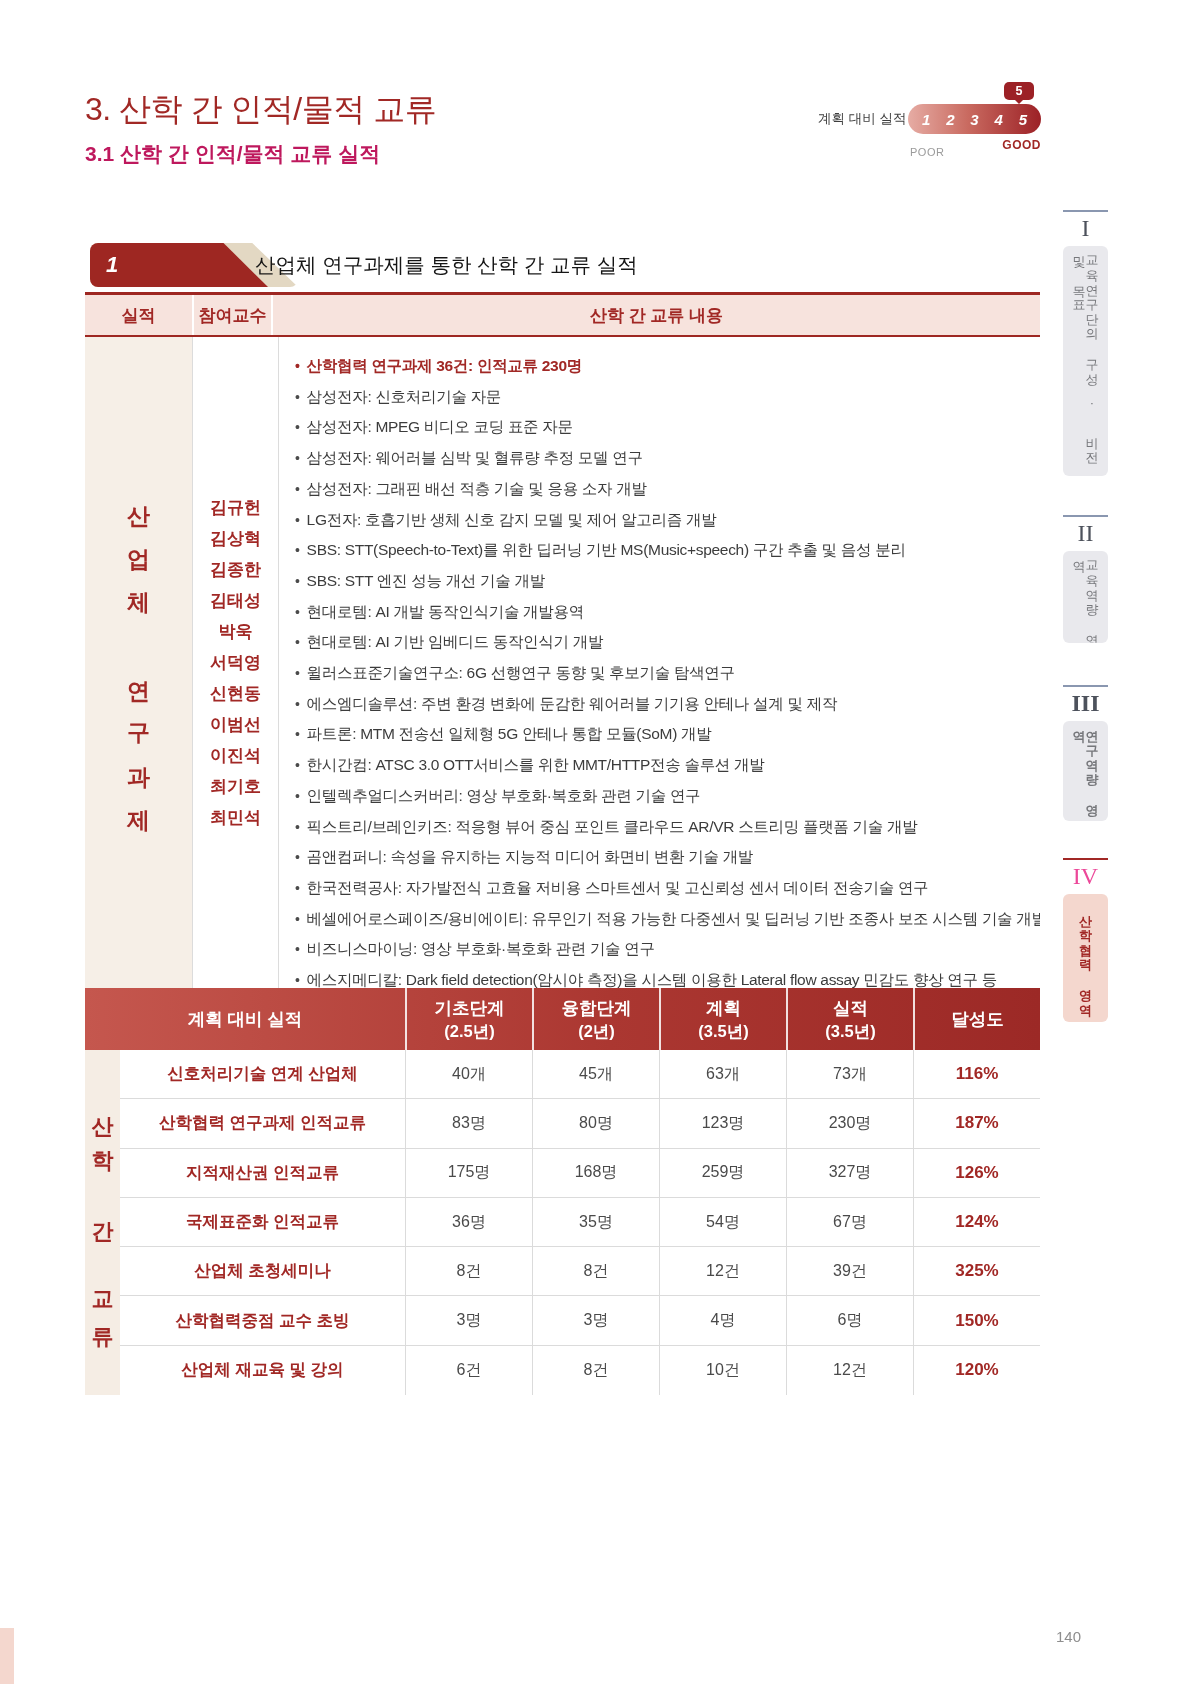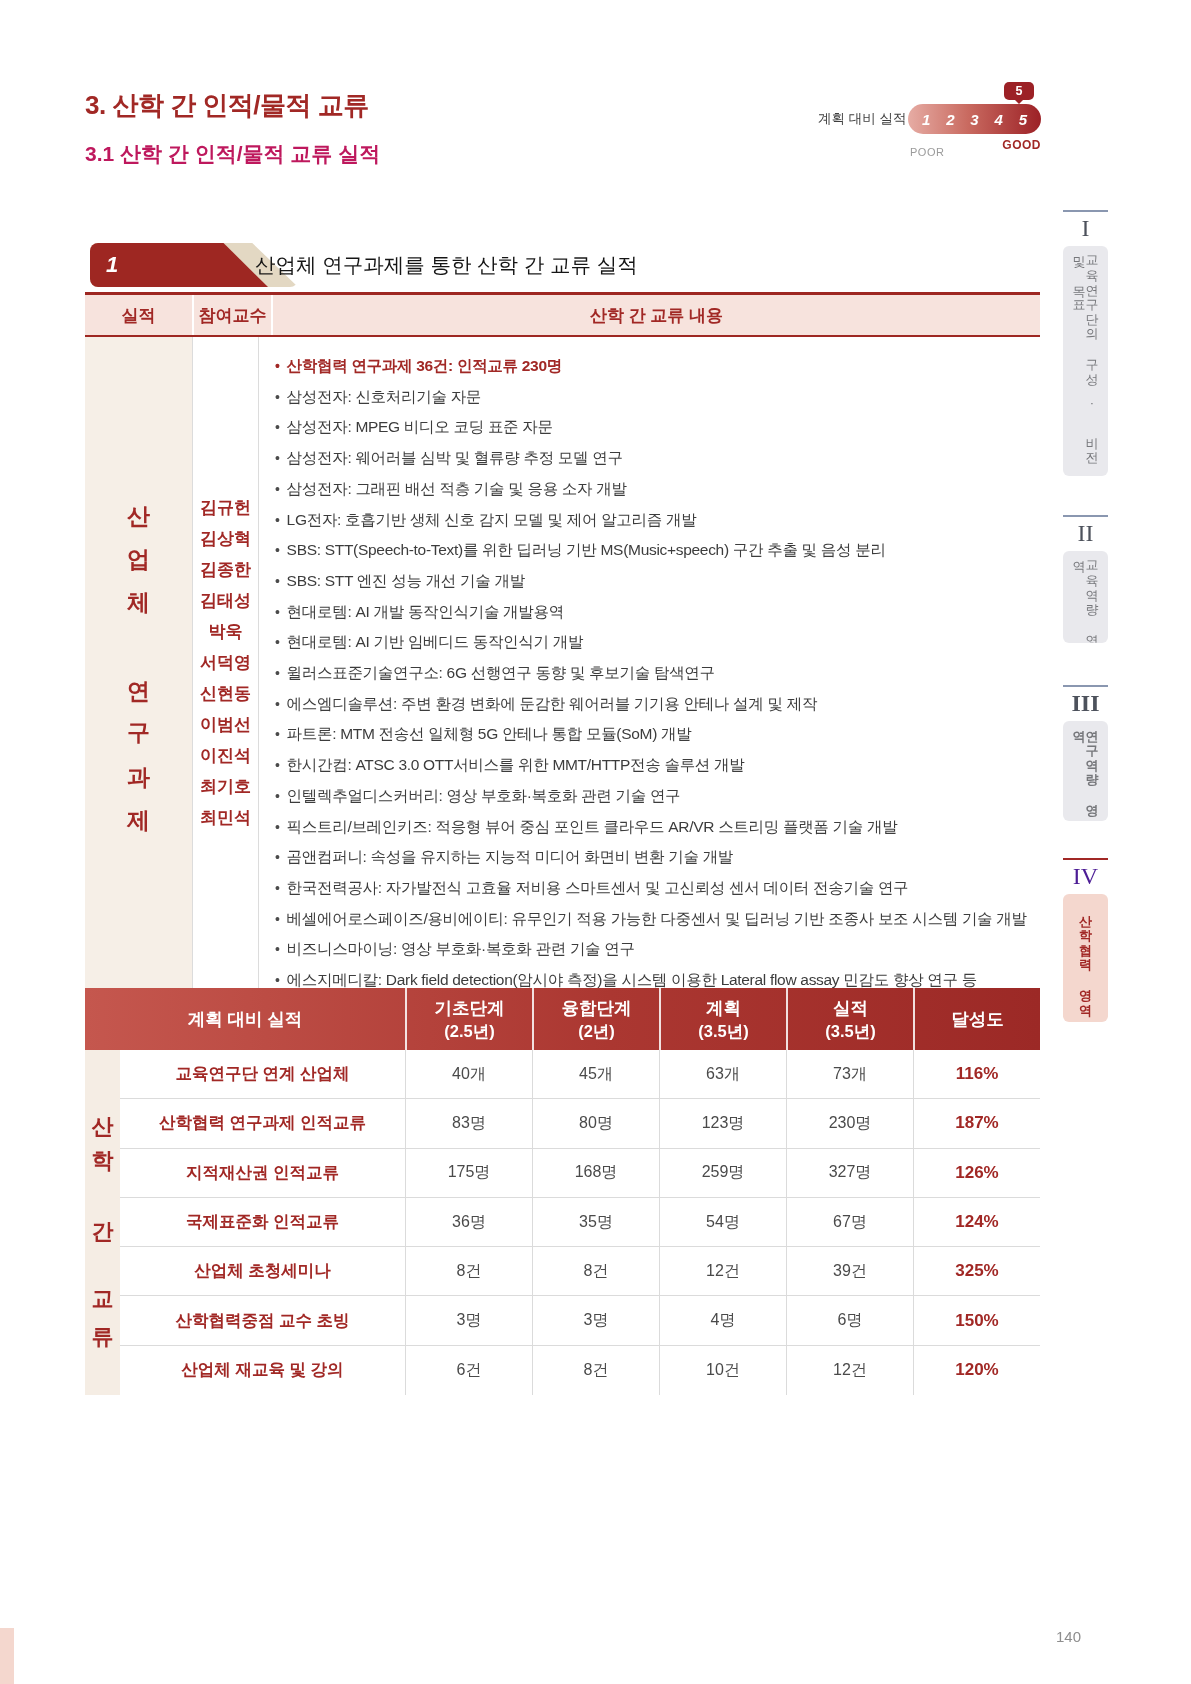--- a/index.html
+++ b/index.html
@@ -2,21 +2,21 @@
 <html><head>
 <meta charset="utf-8">
 <style>
   * { box-sizing: border-box; }
   body { margin: 0; background: #ffffff; }
   .page { position: relative; width: 1191px; height: 1684px; background: #fff;
           font-family: "Liberation Sans", sans-serif; overflow: hidden; }
 
   
   .title { position: absolute; left: 85px; top: 88px; margin: 0;
-           font-size: 26px; font-weight: 700; color: #A12825; letter-spacing: -0.5px; }
+           font-size: 32px; font-weight: 400; color: #A12825; letter-spacing: -0.5px; }
   .subtitle { position: absolute; left: 85px; top: 140px; margin: 0;
               font-size: 21px; font-weight: 700; color: #be185d; }
 
   
   .rating { position: absolute; left: 818px; top: 82px; width: 226px; height: 74px; }
   .rating-label { position: absolute; left: 0; top: 28px; font-size: 13.5px; color: #3d3d3d; }
   .rating-pill { position: absolute; left: 90px; top: 22px; width: 133px; height: 30px;
                  border-radius: 15px; padding: 0 14px;
                  background: linear-gradient(90deg,#E6ACA4,#C96A60 45%,#9C2126);
                  display: flex; align-items: center; justify-content: space-between; }
@@ -46,21 +46,21 @@
   .t1-head { display: flex; height: 45px; background: #F7E3DD;
              border-top: 3px solid #9E2722; border-bottom: 2px solid #9E2722; }
   .t1-h { display: flex; align-items: center; justify-content: center;
           color: #A12825; font-weight: 700; font-size: 17px; }
   .t1c1 { width: 107px; } .t1c2 { width: 81px; border-left: 2px solid #fff; border-right: 2px solid #fff; }
   .t1c3 { flex: 1; }
   .t1-body { display: flex; height: 651px; }
   .t1-cat { width: 107px; background: #F6EFE7; display: flex; align-items: center; justify-content: center; }
   .vtext { writing-mode: vertical-rl; text-orientation: upright; line-height: 1; }
   .cat-text { font-size: 23px; font-weight: 700; color: #A12825; letter-spacing: 20px; }
-  .t1-prof { width: 67px; border-left: 1px solid #DCDCDC; border-right: 1px solid #DCDCDC;
+  .t1-prof { width: 87px; border-left: 1px solid #DCDCDC; border-right: 1px solid #DCDCDC;
              display: flex; flex-direction: column; justify-content: center; align-items: center; }
   .prof { font-size: 17px; font-weight: 700; color: #A12825; line-height: 31px; }
   .t1-items { flex: 1; padding: 14px 4px 0 16px; overflow: hidden; }
   .bullet { display: flex; align-items: baseline; line-height: 29.7px; white-space: nowrap;
             font-size: 15.5px; color: #3C3C3C; letter-spacing: -0.3px; }
   .b-dot { font-size: 14px; margin-right: 7px; color: #4a4a4a; }
   .bullet.hl, .bullet.hl .b-dot { color: #A12825; font-weight: 700; }
 
   
   .t2 { position: absolute; left: 85px; top: 988px; width: 955px; }
@@ -87,21 +87,21 @@
   .sidebar { position: absolute; left: 1063px; top: 210px; width: 45px; }
   .sbt1 { margin-top: 39px; } .sbt2 { margin-top: 42px; font-weight: bold; } .sbt3 { margin-top: 37px; }
   .sb-rule { height: 2px; background: #8A97B0; }
   .sb-num { font-family: "Liberation Serif", serif; font-size: 24px; color: #4D525C;
             text-align: center; height: 34px; line-height: 32px; }
   .sb-box { background: #E9E9ED; border-radius: 6px; display: flex; align-items: center; justify-content: center; overflow: hidden; }
   .sbt0 .sb-box { height: 230px; } .sbt1 .sb-box { height: 92px; }
   .sbt2 .sb-box { height: 100px; } .sbt3 .sb-box { height: 128px; }
   .sb-label { font-size: 13px; color: #76777B; letter-spacing: 1.5px; }
   .sb-tab.active .sb-rule { background: #A12825; }
-  .sb-tab.active .sb-num { color: #4c1d95; }
+  .sb-tab.active .sb-num { color: #ec4899; }
   .sb-tab.active .sb-box { background: #F4D7CE; }
   .sb-tab.active .sb-label { color: #A12825; font-weight: 700; }
 
   .corner { position: absolute; left: 0; top: 1628px; width: 14px; height: 56px; background: #F4D7CE; }
   .pageno { position: absolute; left: 1056px; top: 1628px; font-size: 15px; color: #8E8E8E; }
 </style>
 </head>
 <body>
 
 <div class="page">
@@ -267,21 +267,21 @@
         <div class="sh c5">
           <div class="sh1">달성도</div>
         </div>
       </div>
     <div class="t2-body">
       <div class="t2-group">
         <span class="vtext group-text">산학 간 교류</span>
       </div>
       <div class="t2-rows" id="summary-rows">
           <div class="t2-row">
-            <div class="cell lab">교육연구단 연계 산업체</div>
+            <div class="cell lab">신호처리기술 연계 산업체</div>
             <div class="cell val">40개</div>
             <div class="cell val">45개</div>
             <div class="cell val">63개</div>
             <div class="cell val">73개</div>
             <div class="cell ach">116%</div>
           </div>
           <div class="t2-row">
             <div class="cell lab">산학협력 연구과제 인적교류</div>
             <div class="cell val">83명</div>
             <div class="cell val">80명</div>

